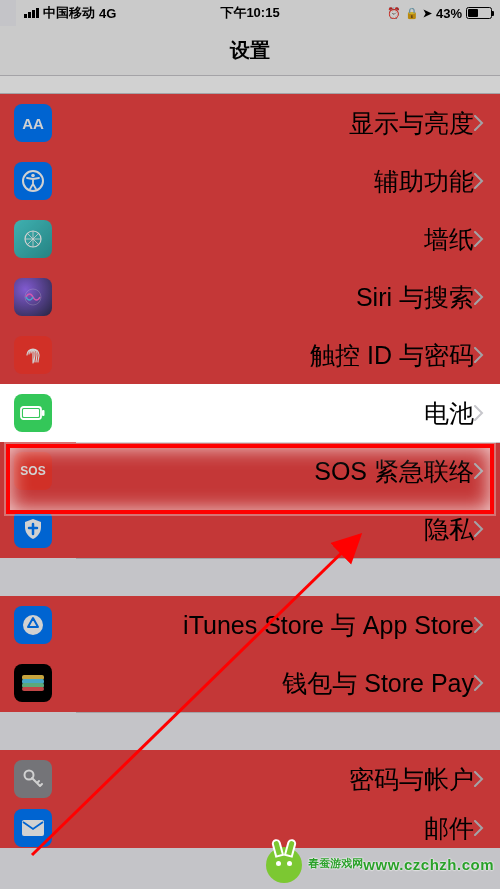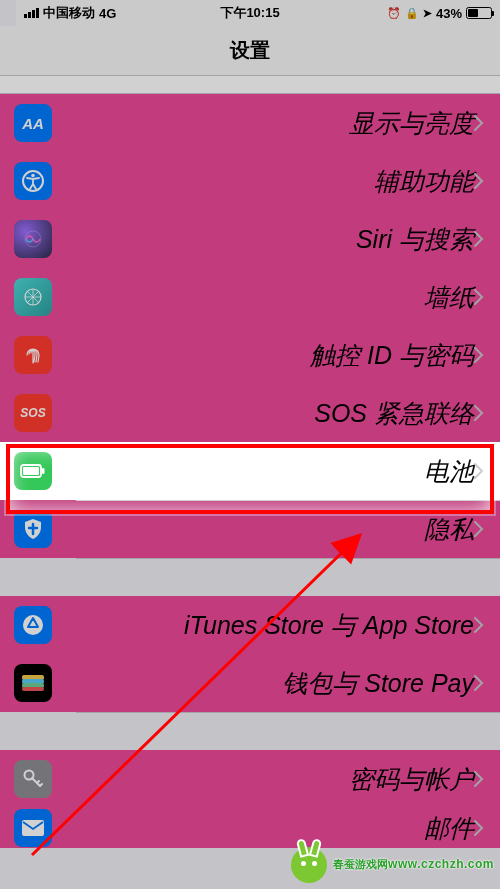--- a/index.html
+++ b/index.html
@@ -19,21 +19,21 @@
     .battery-shell::after { content:''; position:absolute; right:-3px; top:3px; width:2px; height:5px; background:#000; border-radius:0 1px 1px 0; }
     .battery-fill { position:absolute; left:1px; top:1px; bottom:1px; width: 40%; background:#000; border-radius:1px; }
     
     
     .nav-bar { height: 50px; display:flex; align-items:center; justify-content:center; background:#f7f7f7; border-bottom: 0.5px solid #c8c7cc; }
     .nav-title { font-size: 20px; font-weight: 700; }
     
     
     .list { background:#efeff4; }
     .group-gap { height: 38px; background:#efeff4; }
-    .row { display:flex; align-items:center; height: 58px; background:#ec4899; padding: 0 16px 0 14px; position:relative;font-style:italic; }
+    .row { display:flex; align-items:center; height: 58px; background:#ef4444; padding: 0 16px 0 14px; position:relative; }
     .row::after { content:''; position:absolute; left: 76px; right:0; bottom:0; height:0.5px; background:#c8c7cc; }
     .row:last-child::after { display:none; }
     .row-partial { height: 18px; background:#fff; border-bottom:0.5px solid #c8c7cc; position:relative; }
     .app-icon { width: 38px; height: 38px; border-radius: 8px; display:flex; align-items:center; justify-content:center; color:#fff; font-size:18px; font-weight:700; flex-shrink:0; margin-right: 18px; }
     .row-label { flex: 1; font-size: 25px; color:#000;text-align:right; }
     .chevron { color:#c7c7cc; }
     
     .icon-blue{background:#007aff}.icon-green{background:#34c759}.icon-red{background:#ff3b30}.icon-gray{background:#8e8e93}
     .icon-teal{background:linear-gradient(135deg,#4ed8d8,#2ea0a0)}
     .icon-siri{background:radial-gradient(circle at 30% 30%,#9e6fff,#2d2d4d)}
@@ -51,21 +51,21 @@
     
     
     .watermark { position:absolute; right:6px; bottom:6px; z-index:80; display:flex; align-items:center; gap:6px; }
     .wm-logo { width:36px; height:36px; background:#7cc832; border-radius:50%; display:flex; align-items:center; justify-content:center; position:relative; }
     .wm-logo::before, .wm-logo::after { content:''; position:absolute; width:5px; height:14px; background:#7cc832; border:2px solid #fff; border-radius:5px 5px 0 0; top:-8px; }
     .wm-logo::before{ left:7px; transform:rotate(-15deg);} .wm-logo::after{ right:7px; transform:rotate(15deg);}
     .wm-eyes { position:relative; width:20px; height:8px;}
     .wm-eyes::before, .wm-eyes::after{content:''; position:absolute; width:5px; height:5px; background:#fff; border-radius:50%; top:0;}
     .wm-eyes::before{left:2px}.wm-eyes::after{right:2px}
     .wm-text { display:flex; flex-direction:row; font-size:11px; line-height:1.1; color:#2aa02a; font-weight:700; text-shadow: 0 0 2px #fff, 0 0 2px #fff; }
-    .wm-text .sub { font-size:12px; letter-spacing:0.5px; }
+    .wm-text .sub { font-size:15px; letter-spacing:0.5px; }
   </style>
 </head>
 <body>
 
 <div class="status-bar">
   <div class="status-left">
     <span class="signal-bars">
         <span></span>
         <span></span>
         <span></span>
@@ -109,76 +109,76 @@
           <path d="M6 9l6 1 6-1M12 10v5l-3 5M12 15l3 5" stroke="#fff" stroke-width="1.8" fill="none" stroke-linecap="round"></path>
         </svg>
     </div>
     <div class="row-label">辅助功能</div>
     <svg class="chevron" width="10" height="16" viewBox="0 0 10 16">
         <path d="M1 1l7 7-7 7" stroke="currentColor" stroke-width="2" fill="none" stroke-linecap="round"></path>
       </svg>
   </div>
 
   <div class="row">
+    <div class="app-icon icon-teal">
+      <svg width="22" height="22" viewBox="0 0 22 22">
+          <circle cx="11" cy="11" r="8" fill="none" stroke="#fff" stroke-width="1.2"></circle>
+          <path d="M11 3v16M3 11h16M5 5l12 12M17 5L5 17" stroke="#fff" stroke-width="0.8"></path>
+        </svg>
+    </div>
+    <div class="row-label">墙纸</div>
+    <svg class="chevron" width="10" height="16" viewBox="0 0 10 16">
+        <path d="M1 1l7 7-7 7" stroke="currentColor" stroke-width="2" fill="none" stroke-linecap="round"></path>
+      </svg>
+  </div>
+
+  <div class="row">
     <div class="app-icon icon-siri">
       <svg width="22" height="22" viewBox="0 0 22 22">
           <circle cx="11" cy="11" r="8" fill="none" stroke="#fff" stroke-width="0.6" opacity="0.4"></circle>
           <path d="M4 11c2-4 5-4 7 0s5 4 7 0" stroke="#ff6bd6" stroke-width="1.5" fill="none"></path>
           <path d="M4 11c2 4 5 4 7 0" stroke="#5ac8fa" stroke-width="1.5" fill="none"></path>
         </svg>
     </div>
     <div class="row-label">Siri 与搜索</div>
     <svg class="chevron" width="10" height="16" viewBox="0 0 10 16">
         <path d="M1 1l7 7-7 7" stroke="currentColor" stroke-width="2" fill="none" stroke-linecap="round"></path>
       </svg>
   </div>
 
   <div class="row">
-    <div class="app-icon icon-teal">
-      <svg width="22" height="22" viewBox="0 0 22 22">
-          <circle cx="11" cy="11" r="8" fill="none" stroke="#fff" stroke-width="1.2"></circle>
-          <path d="M11 3v16M3 11h16M5 5l12 12M17 5L5 17" stroke="#fff" stroke-width="0.8"></path>
-        </svg>
-    </div>
-    <div class="row-label">墙纸</div>
-    <svg class="chevron" width="10" height="16" viewBox="0 0 10 16">
-        <path d="M1 1l7 7-7 7" stroke="currentColor" stroke-width="2" fill="none" stroke-linecap="round"></path>
-      </svg>
-  </div>
-
-  <div class="row">
     <div class="app-icon icon-red">
       <svg width="24" height="24" viewBox="0 0 24 24">
           <path d="M6 12a6 6 0 0112 0c0 2-1 5-1 7M8 11a4 4 0 018 0c0 3-1 6-1 8M10 10a2 2 0 014 0c0 4-1 7-1 9M12 9v11" stroke="#fff" stroke-width="1.2" fill="none" stroke-linecap="round"></path>
         </svg>
     </div>
     <div class="row-label">触控 ID 与密码</div>
-    <svg class="chevron" width="10" height="16" viewBox="0 0 10 16">
-        <path d="M1 1l7 7-7 7" stroke="currentColor" stroke-width="2" fill="none" stroke-linecap="round"></path>
-      </svg>
-  </div>
-
-  <div class="row">
-    <div class="app-icon icon-red" style="font-size:12px;font-weight:800">SOS</div>
-    <div class="row-label">SOS 紧急联络</div>
     <svg class="chevron" width="10" height="16" viewBox="0 0 10 16">
         <path d="M1 1l7 7-7 7" stroke="currentColor" stroke-width="2" fill="none" stroke-linecap="round"></path>
       </svg>
   </div>
 
   <div class="row bright" id="battery-row">
     <div class="bright-bg"></div>
     <div class="app-icon icon-green">
       <svg width="26" height="14" viewBox="0 0 26 14">
           <rect x="1" y="1" width="20" height="12" rx="2.5" fill="none" stroke="#fff" stroke-width="1.8"></rect>
           <rect x="3" y="3" width="16" height="8" rx="1" fill="#fff"></rect>
           <rect x="22" y="4" width="2.5" height="6" rx="1" fill="#fff"></rect>
         </svg>
     </div>
     <div class="row-label">电池</div>
+    <svg class="chevron" width="10" height="16" viewBox="0 0 10 16">
+        <path d="M1 1l7 7-7 7" stroke="currentColor" stroke-width="2" fill="none" stroke-linecap="round"></path>
+      </svg>
+  </div>
+
+  <div class="row">
+    <div class="app-icon icon-red" style="font-size:12px;font-weight:800">SOS</div>
+    <div class="row-label">SOS 紧急联络</div>
     <svg class="chevron" width="10" height="16" viewBox="0 0 10 16">
         <path d="M1 1l7 7-7 7" stroke="currentColor" stroke-width="2" fill="none" stroke-linecap="round"></path>
       </svg>
   </div>
 
   <div class="row">
     <div class="app-icon icon-blue">
       <svg width="20" height="22" viewBox="0 0 20 22">
           <path d="M10 1l8 3v5c0 6-4 10-8 12C6 19 2 15 2 9V4l8-3z" fill="#fff"></path>
           <path d="M10 6v10M6 10h8" stroke="#007aff" stroke-width="2.5" stroke-linecap="round"></path>

